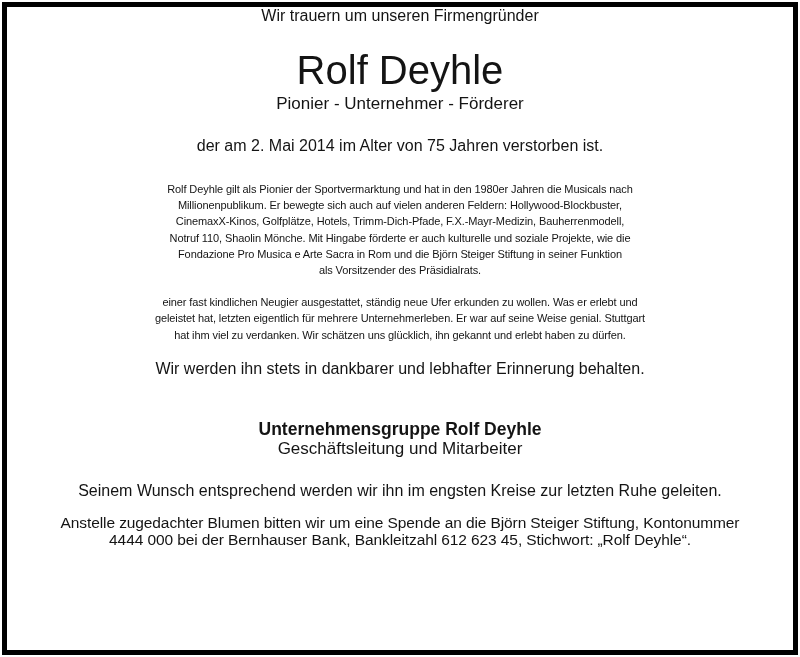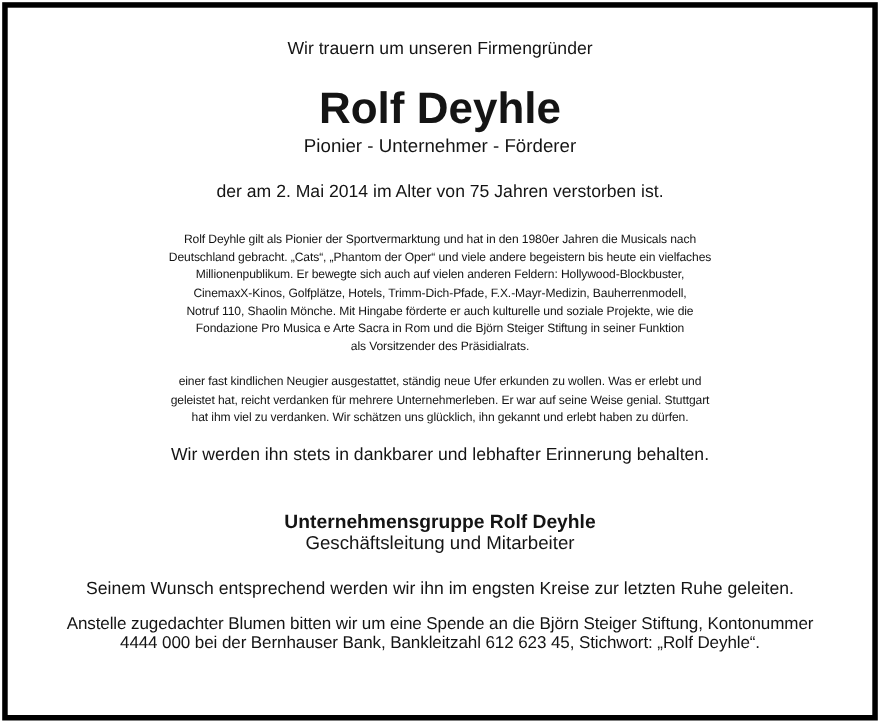--- a/index.html
+++ b/index.html
@@ -23,30 +23,29 @@
     inset: 2px;
     border: 5px solid #000000;
     box-sizing: border-box;
     background: #ffffff;
   }
   .content {
     position: absolute;
     inset: 0;
     text-align: center;
     color: #141414;
-    padding-top: 29px;
     box-sizing: border-box;
   }
   .intro {
     font-size: 16px;
     line-height: 18px;
   }
   .name {
     font-size: 40px;
-    font-weight: 700;
+    font-weight: 400;
     line-height: 46px;
     margin: 22px 0 0 0;
     letter-spacing: 0;
   }
   .subtitle {
     font-size: 17px;
     line-height: 20px;
     margin-top: 1px;
   }
   .date-line {
@@ -107,31 +106,30 @@
       <div class="intro">Wir trauern um unseren Firmengründer</div>
 
       <h1 class="name">Rolf Deyhle</h1>
 
       <div class="subtitle">Pionier - Unternehmer - Förderer</div>
 
       <div class="date-line">der am 2. Mai 2014 im Alter von 75 Jahren verstorben ist.</div>
 
       <div class="para">
         <div class="line">Rolf Deyhle gilt als Pionier der Sportvermarktung und hat in den 1980er Jahren die Musicals nach</div>
-        <div class="line">Deutschland gebracht. „Cats“, „Phantom der Oper“ und viele andere begeistern bis heute ein vielfaches</div>
         <div class="line">Millionenpublikum. Er bewegte sich auch auf vielen anderen Feldern: Hollywood-Blockbuster,</div>
         <div class="line">CinemaxX-Kinos, Golfplätze, Hotels, Trimm-Dich-Pfade, F.X.-Mayr-Medizin, Bauherrenmodell,</div>
         <div class="line">Notruf 110, Shaolin Mönche. Mit Hingabe förderte er auch kulturelle und soziale Projekte, wie die</div>
         <div class="line">Fondazione Pro Musica e Arte Sacra in Rom und die Björn Steiger Stiftung in seiner Funktion</div>
         <div class="line">als Vorsitzender des Präsidialrats.</div>
       </div>
 
       <div class="para para2">
         <div class="line">einer fast kindlichen Neugier ausgestattet, ständig neue Ufer erkunden zu wollen. Was er erlebt und</div>
-        <div class="line">geleistet hat, reicht verdanken für mehrere Unternehmerleben. Er war auf seine Weise genial. Stuttgart</div>
+        <div class="line">geleistet hat, letzten eigentlich für mehrere Unternehmerleben. Er war auf seine Weise genial. Stuttgart</div>
         <div class="line">hat ihm viel zu verdanken. Wir schätzen uns glücklich, ihn gekannt und erlebt haben zu dürfen.</div>
       </div>
 
       <div class="remembrance">Wir werden ihn stets in dankbarer und lebhafter Erinnerung behalten.</div>
 
       <div class="signature">
         <div class="sig-bold">Unternehmensgruppe Rolf Deyhle</div>
         <div class="sig-sub">Geschäftsleitung und Mitarbeiter</div>
       </div>
 

